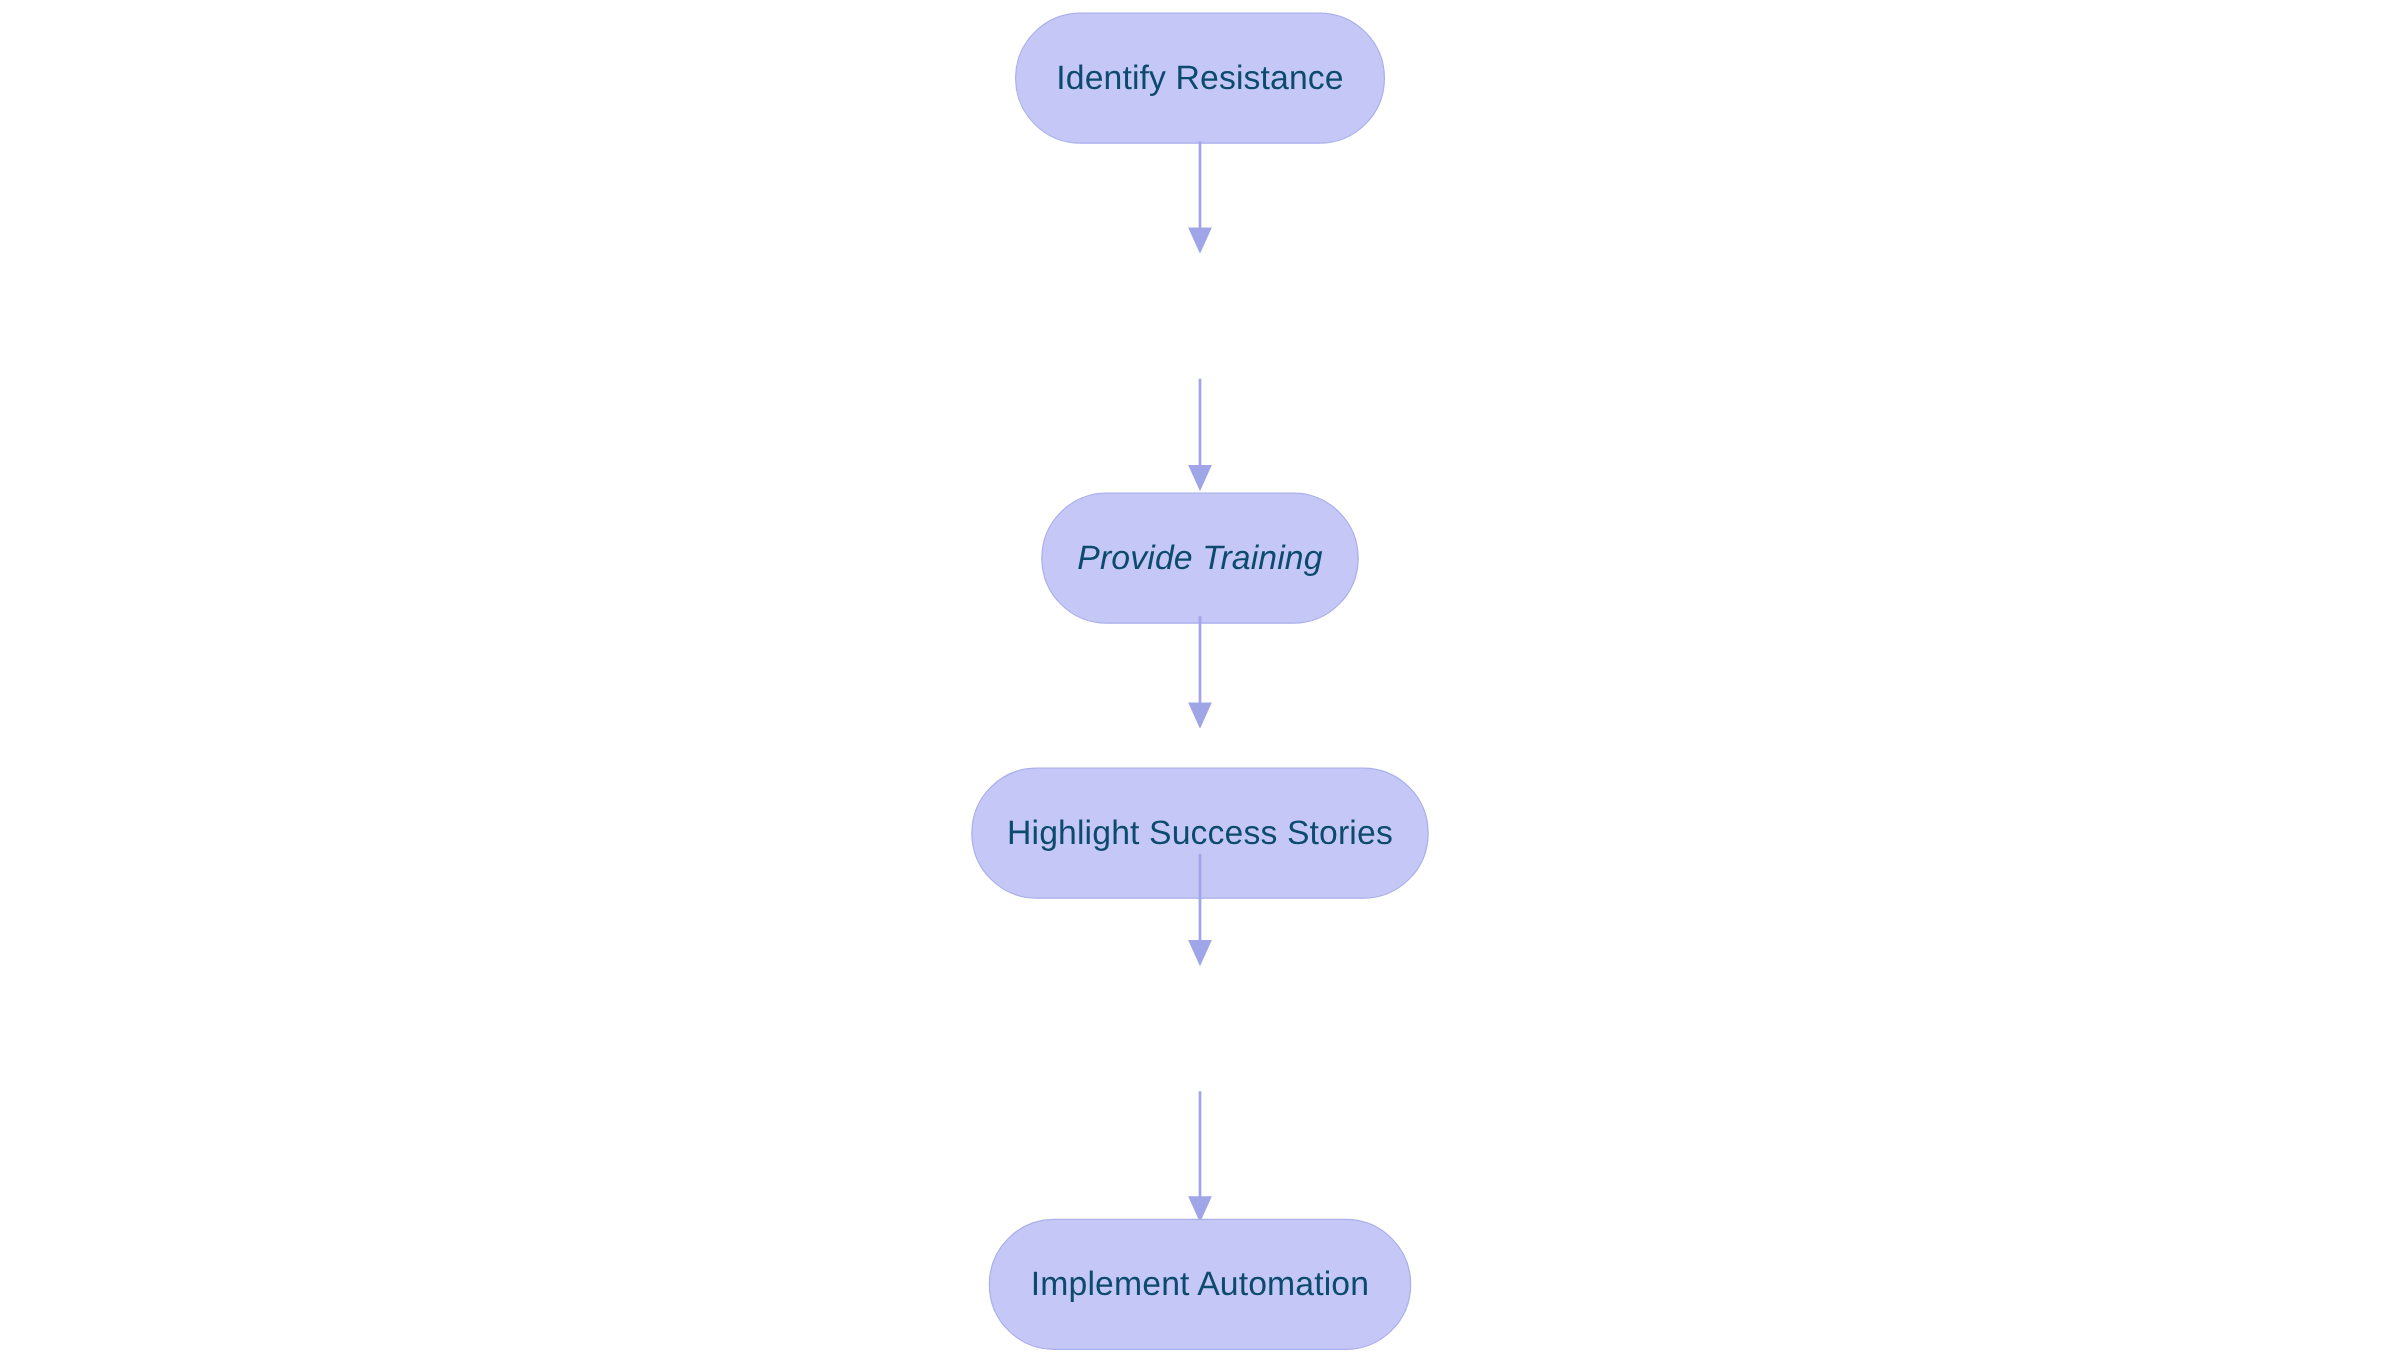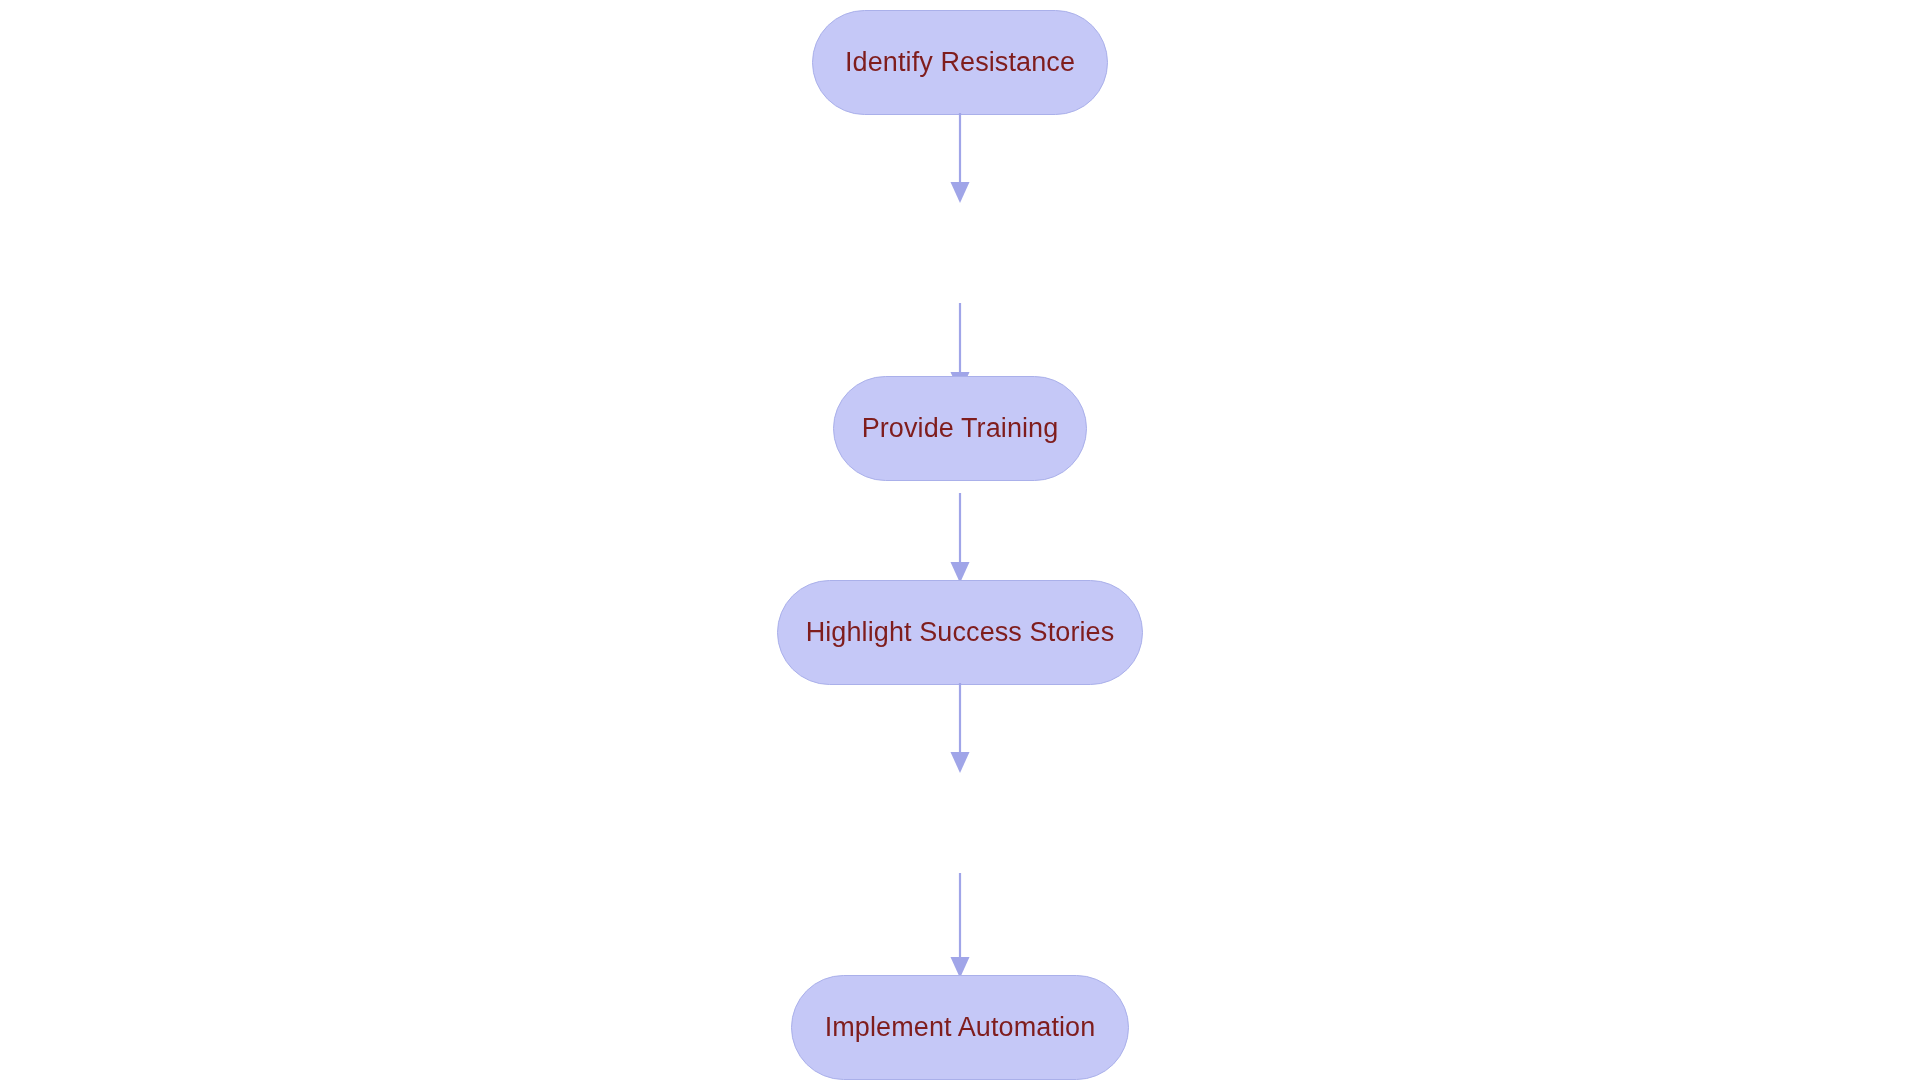--- a/index.html
+++ b/index.html
@@ -33,32 +33,32 @@
     align-items: center;
     justify-content: center;
     background: #c5c8f7;
     border: 1.4px solid #aab0ea;
     border-radius: 53px;
   }
   .node-label {
     font-family: "Liberation Sans", sans-serif;
     font-size: 27px;
     font-weight: 400;
-    color: #7f1d1d;
+    color: #0c4a6e;
     letter-spacing: 0.1px;
     white-space: nowrap;
     line-height: 1;
     user-select: none;
   }
 
   
   .n0 { width: 296px; top: 10px;  }
   .n1 { width: 292px; top: 200px; }
-  .n2 { width: 254px; top: 376px; }
-  .n3 { width: 366px; top: 580px; }
+  .n2 { width: 254px; top: 394px; font-style: italic; }
+  .n3 { width: 366px; top: 614px; }
   .n4 { width: 318px; top: 770px; }
   .n5 { width: 338px; top: 975px; }
 
   
   .connector {
     position: absolute;
     left: 50%;
     transform: translateX(-50%);
     width: 30px;
     pointer-events: none;

